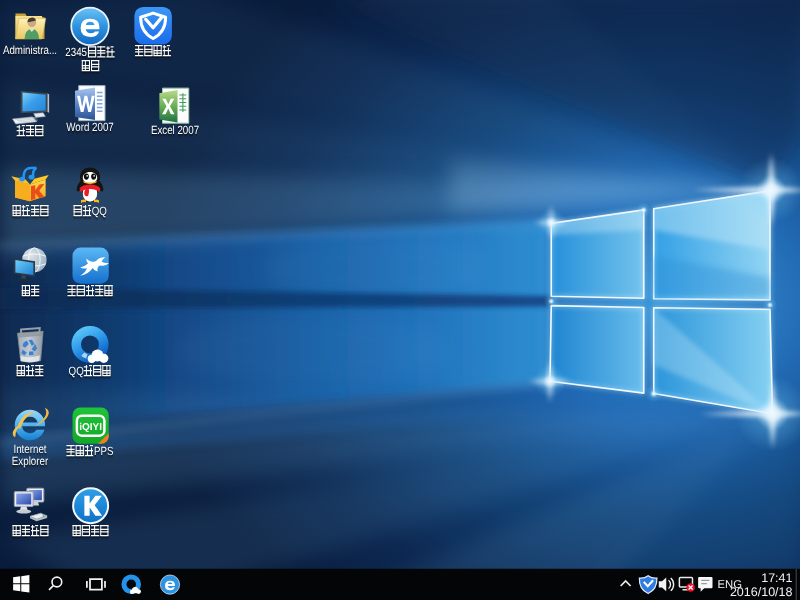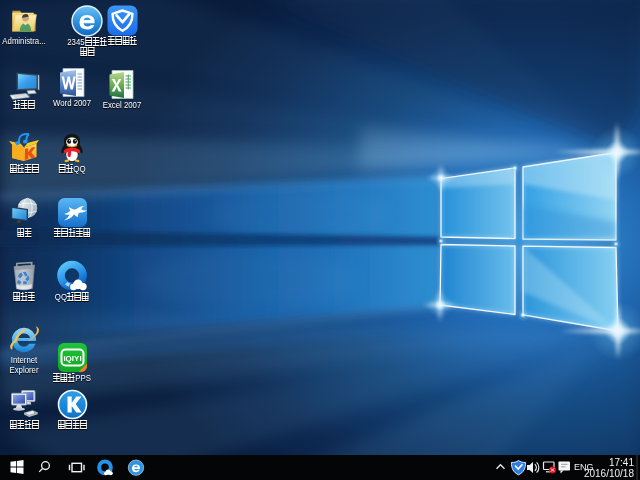--- a/index.html
+++ b/index.html
@@ -155,21 +155,21 @@
 <path d="M4,6 L12,6 L14,9 L28,9 L28,27 L4,27 Z" fill="#c99f3a"></path>
 <path d="M4,8 L26,8 L26,27 L4,27 Z" fill="url(#fg)"></path>
 <path d="M4,27 L7,10 L29,10 L26,27 Z" fill="url(#ff)" stroke="#d9b452" stroke-width="0.5"></path>
 <circle cx="17.5" cy="13.5" r="3.6" fill="#caa983"></circle>
 <path d="M14,13.2 a3.6,3.6 0 0 1 7,-1.4 q-3.5,1 -7,1.4" fill="#423a30"></path>
 <path d="M11.5,27 q0.5,-8 6,-8.5 q5.5,0.5 6,8.5 Z" fill="#4f9e62"></path>
 <path d="M15.5,18.8 l2,2.4 l2,-2.4 q-2,-0.8 -4,0 Z" fill="#e8e3d8"></path>
 </svg>
       <div class="lbl">Administra...</div>
     </div>
-<div class="cell" style="left:55px;top:5px">
+<div class="cell" style="left:40px;top:5px">
       <svg class="ic" width="32" height="32" viewBox="0 0 32 32">
 <defs>
           <linearGradient id="e2g" x1="0" y1="0" x2="0" y2="1">
             <stop offset="0" stop-color="#6cc2f5"></stop>
             <stop offset="0.5" stop-color="#2e93e0"></stop>
             <stop offset="1" stop-color="#1268c0"></stop>
           </linearGradient>
         </defs>
 <circle cx="16" cy="16" r="15" fill="url(#e2g)" stroke="#e8f4fd" stroke-width="1.4"></circle>
 <path d="M8.5,17.5 q0,-7.5 7.5,-7.5 q7.5,0 7.5,6.5 l0,1.8 l-11,0 q0.8,3.2 4.2,3.2 q2.6,0 3.4,-1.4 l3.2,0 q-1.6,4.4 -6.8,4.4 q-8,0 -8,-6.9 Z M12.6,15 l7,0 q-0.6,-2.6 -3.5,-2.6 q-2.9,0 -3.5,2.6 Z" fill="#fff"></path>
@@ -229,21 +229,21 @@
           <path d="M20.5,7 l4.5,0"></path>
           <path d="M20.5,10 l4.5,0"></path>
           <path d="M20.5,13 l4.5,0"></path>
           <path d="M20.5,16 l4.5,0"></path>
           <path d="M20.5,19 l4.5,0"></path>
           <path d="M20.5,22 l4.5,0"></path>
         </g>
 </svg>
       <div class="lbl">Word 2007</div>
     </div>
-<div class="cell" style="left:90px;top:69px">
+<div class="cell" style="left:108px;top:69px">
       <svg class="ic" width="30" height="31" viewBox="0 0 30 31">
 <defs>
           <linearGradient id="xgr" x1="0" y1="0" x2="0" y2="1">
             <stop offset="0" stop-color="#b8da8c"></stop>
             <stop offset="0.5" stop-color="#6aaf54"></stop>
             <stop offset="1" stop-color="#1e7145"></stop>
           </linearGradient>
         </defs>
 <path d="M5,1.5 L26,1.5 L26,29.5 L5,29.5 Z" fill="#fdfdfd" stroke="#9fc8a8" stroke-width="0.8"></path>
 <path d="M2.5,5.5 L17,3 L17,29 L2.5,26.5 Z" fill="url(#xgr)"></path>
@@ -396,21 +396,21 @@
           </linearGradient>
         </defs>
 <path d="M16,2.8 a12.2,12.2 0 1 0 11.6,16 l-6.4,0 a6.3,6.3 0 0 1 -11.5,-2.8 l18.3,0 l0,-2.3 a12.1,12.1 0 0 0 -12,-10.9 Z M16,8.4 a6.3,6.3 0 0 1 6.1,4.6 l-12.2,0 a6.3,6.3 0 0 1 6.1,-4.6 Z" fill="url(#ieg2)"></path>
 <path d="M27.8,1.2 c3.2,1.3 4,3.8 2.4,6.7 c-1.8,3.2 -5.8,6.2 -10.2,8.1 c5,-3.4 8.4,-7.3 8.9,-10.3 c0.3,-1.9 -0.3,-3.3 -1.1,-4.5 Z" fill="url(#gold)"></path>
 <path d="M5.8,17.5 C7.6,9.4 13.4,4.3 20.6,4.1 C14.8,6.3 10,11.2 8.3,18 Z" fill="url(#gold)" opacity="0.95"></path>
 <path d="M3.8,24.8 c-2,-1.6 -2.2,-3.9 -0.5,-6.3 c1.5,-2.1 4.3,-4.2 7.7,-5.8 c-3.6,2.9 -6,6 -6.4,8.6 c-0.2,1.4 0.1,2.6 -0.8,3.5 Z" fill="url(#gold)"></path>
 </svg>
       <div class="lbl">Internet</div>
       <div class="lbl" style="margin-top:0">Explorer</div>
     </div>
-<div class="cell" style="left:40px;top:342px">
+<div class="cell" style="left:40px;top:325px">
       <svg class="ic" width="31" height="31" viewBox="0 0 31 31">
 <defs>
           <linearGradient id="iqg" x1="0" y1="0" x2="0" y2="1">
             <stop offset="0" stop-color="#1fc437"></stop>
             <stop offset="1" stop-color="#10a826"></stop>
           </linearGradient>
         </defs>
 <rect x="1" y="1" width="29" height="29" rx="6" fill="url(#iqg)"></rect>
 <rect x="4.5" y="7.5" width="22" height="16" rx="4" fill="none" stroke="#fff" stroke-width="2"></rect>
 <text x="15.5" y="19" font-family="Liberation Sans,sans-serif" font-size="8" font-weight="bold" fill="#fff" text-anchor="middle">iQIYI</text>

